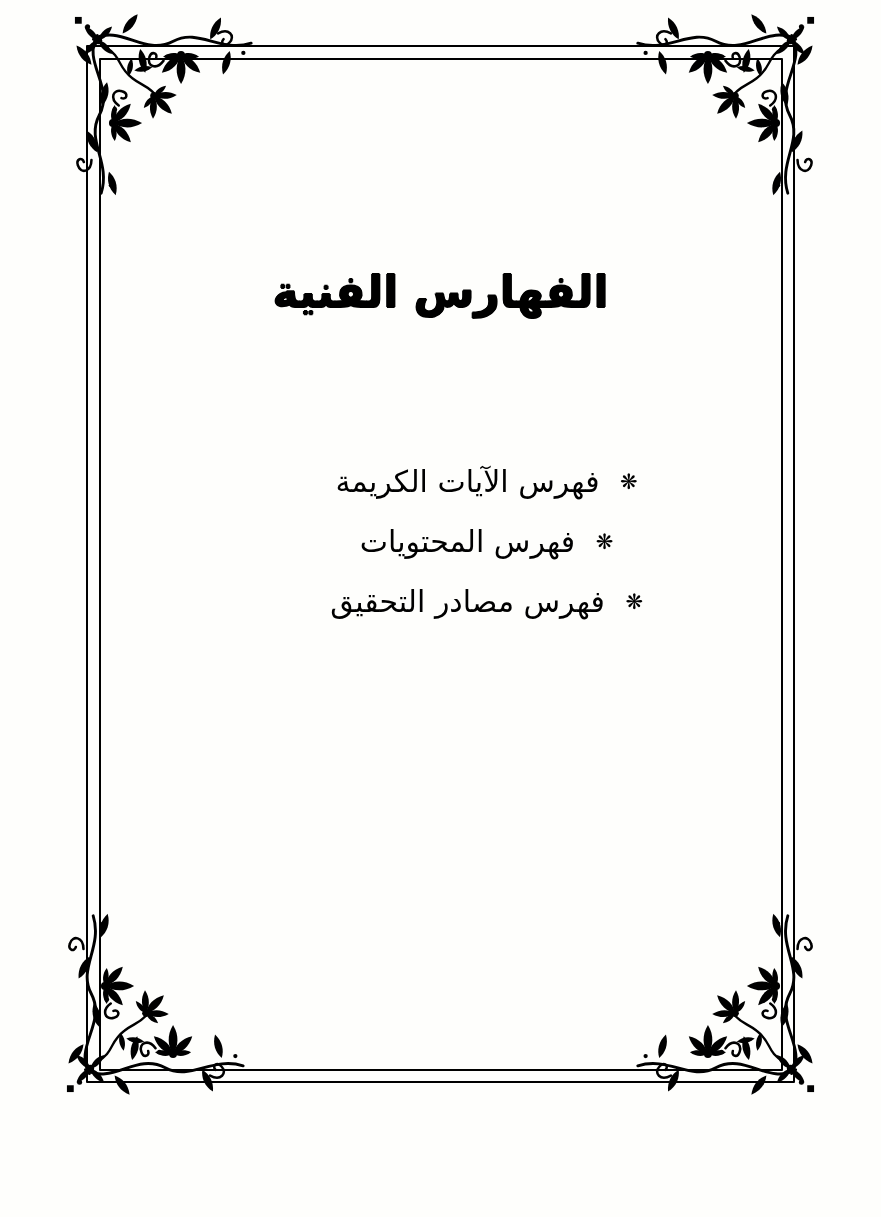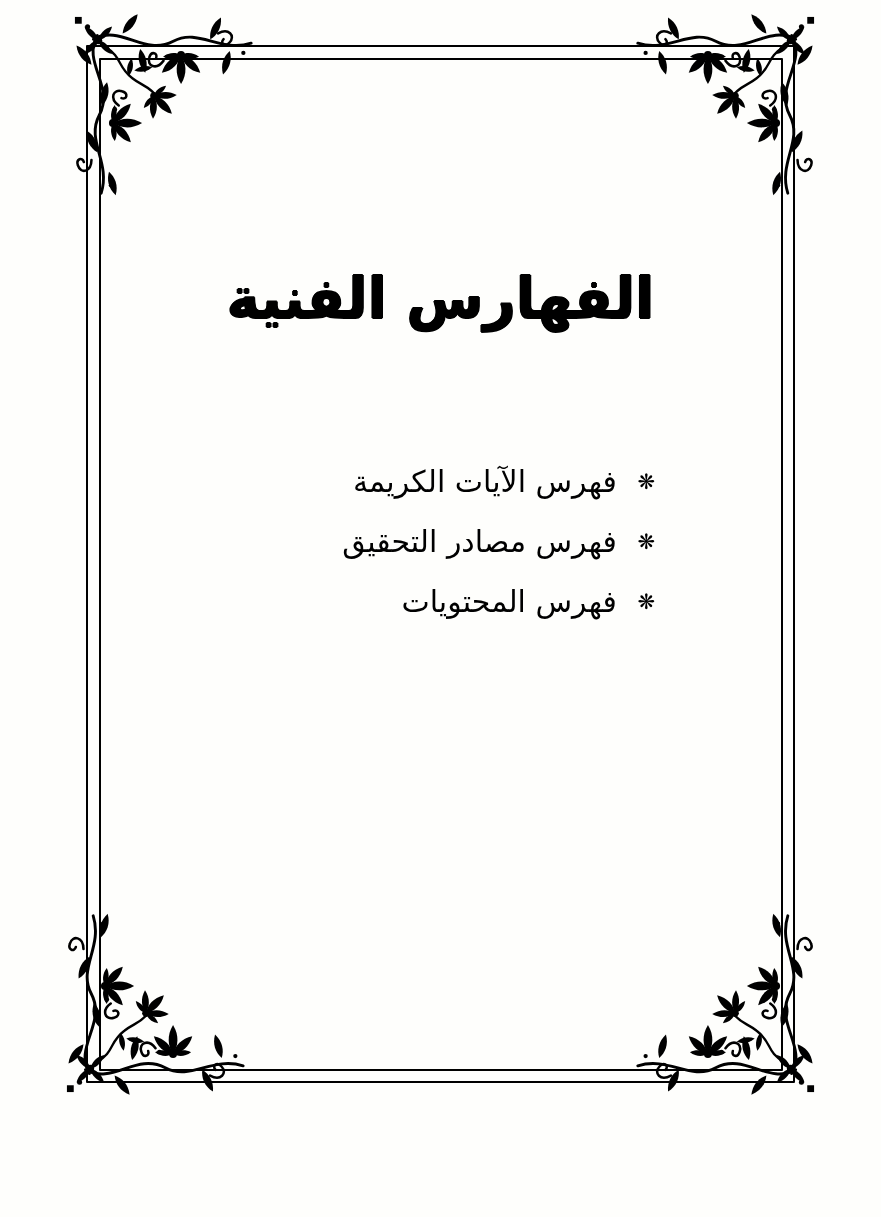--- a/index.html
+++ b/index.html
@@ -48,32 +48,32 @@
   .vine2 { fill: none; stroke: #000; stroke-width: 2.4; stroke-linecap: round; }
 
   
   .page-title {
     position: absolute;
     top: 266px;
     left: 0; right: 0;
     margin: 0;
     text-align: center;
     direction: rtl;
-    font-size: 56px;
+    font-size: 44px;
     font-weight: bold;
     letter-spacing: 1px;
     text-shadow: 0.8px 0 0 #000, -0.8px 0 0 #000, 0 0.8px 0 #000, 0 -0.8px 0 #000;
   }
 
   .index-list {
     position: absolute;
     top: 452px;
-    right: 226px;
+    right: 238px;
     direction: rtl;
-    text-align: right;
+    text-align: center;
   }
   .index-item {
     font-size: 30px;
     line-height: 59px;
     white-space: nowrap;
   }
   .bullet {
     display: inline-block;
     font-size: 21px;
     margin-left: 11px;
@@ -157,21 +157,21 @@
 
   <h1 class="page-title">الفهارس الفنية</h1>
 
   <div class="index-list">
     <div class="index-item">
       <span class="bullet">❋</span>
       <span class="label">فهرس الآيات الكريمة</span>
     </div>
     <div class="index-item">
       <span class="bullet">❋</span>
-      <span class="label">فهرس مصادر التحقيق</span>
+      <span class="label">فهرس المحتويات</span>
     </div>
     <div class="index-item">
       <span class="bullet">❋</span>
-      <span class="label">فهرس المحتويات</span>
+      <span class="label">فهرس مصادر التحقيق</span>
     </div>
   </div>
 
 </div>
 
 </body></html>

